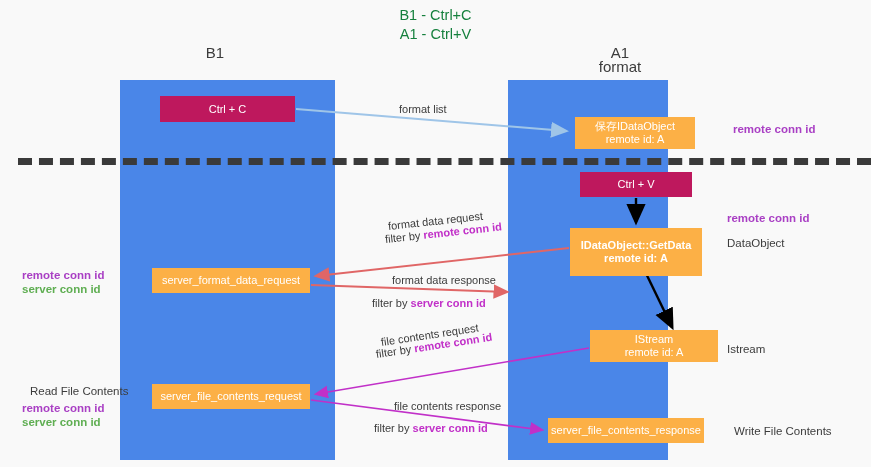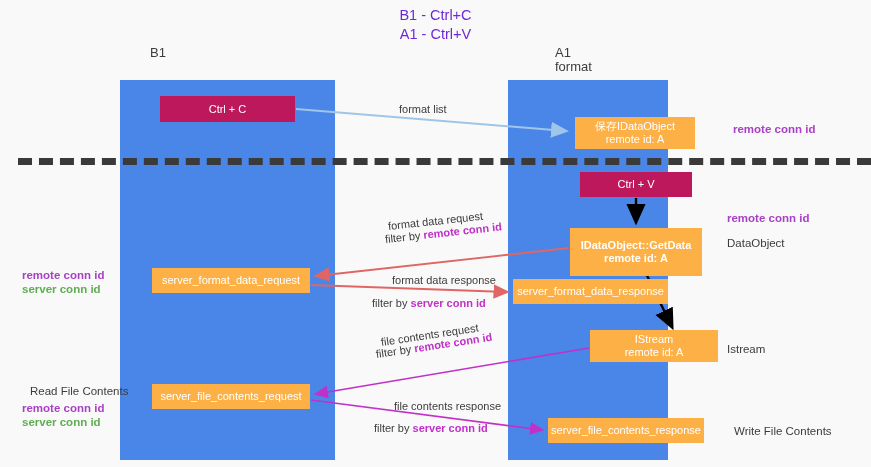--- a/index.html
+++ b/index.html
@@ -13,24 +13,24 @@
   #stage{position:absolute;inset:0;width:871px;height:467px;}
 
   
   .lane{position:absolute;background:#4a86e8;}
   #lane-b1{left:120px;top:80px;width:215px;height:380px;}
   #lane-a1{left:508px;top:80px;width:160px;height:380px;}
 
   
   #main-title{
     position:absolute;left:0;top:6px;width:871px;
-    text-align:center;font-size:14.5px;color:#6d28d9;line-height:19px;
+    text-align:center;font-size:14.5px;color:#15803d;line-height:19px;
   }
   .lane-title{
-    position:absolute;text-align:left;font-size:13px;color:#3c3c3c;
+    position:absolute;text-align:center;font-size:15px;color:#3c3c3c;
     line-height:13.5px;
   }
   #title-b1{left:150px;top:46px;width:130px;}
   #title-a1{left:555px;top:46px;width:130px;}
 
   
   #divider{
     position:absolute;left:18px;top:158px;width:853px;height:0;
     border-top:7px dashed #3a3a3a;
   }
@@ -160,23 +160,20 @@
     <span>
       <span>IDataObject::GetData</span><br>
       <span>remote id: A</span>
     </span>
   </div>
 
   <div class="node orange" id="n-sfdreq">
     <span>server_format_data_request</span>
   </div>
 
-  <div class="node orange" id="n-sfdres">
-    <span>server_format_data_response</span>
-  </div>
 
   <div class="node orange" id="n-istream">
     <span>
       <span>IStream</span><br>
       <span>remote id: A</span>
     </span>
   </div>
 
   <div class="node orange" id="n-sfcres">
     <span>server_file_contents_response</span>

